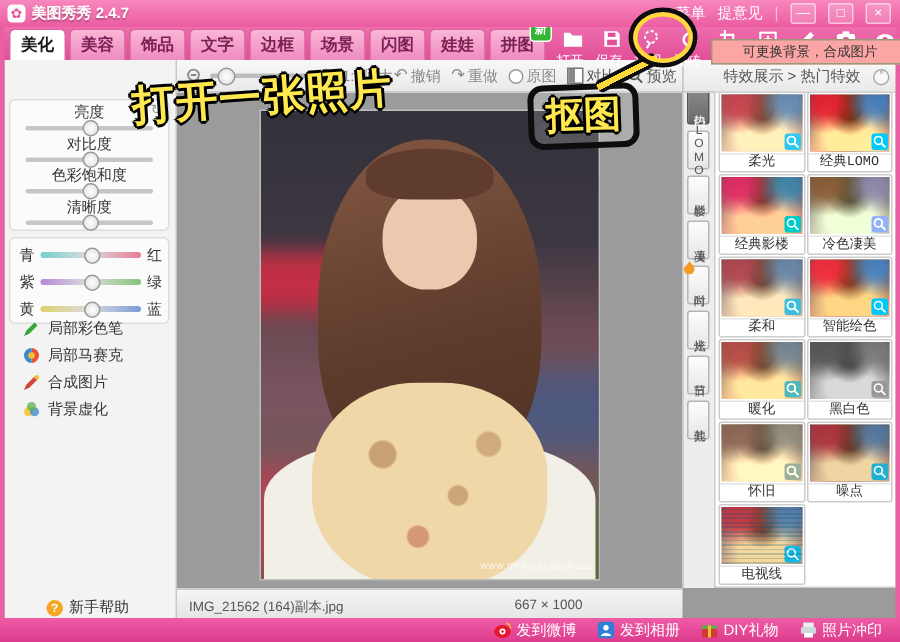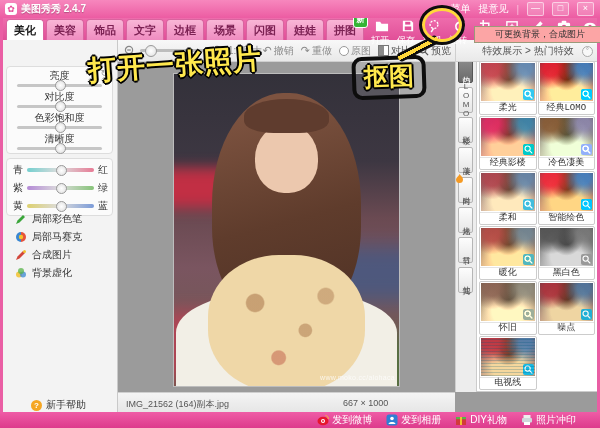--- a/index.html
+++ b/index.html
@@ -136,21 +136,21 @@
   .t5{filter:contrast(1.2);} .t6{filter:saturate(.85) brightness(1.08);}
   .t7{filter:saturate(1.7);} .t8{filter:sepia(.4) saturate(1.4);}
   .t9{filter:grayscale(1);} .t10{filter:sepia(.75);}
   .t11{filter:contrast(1.1) brightness(.95);} .t12{filter:saturate(1.2);}
   .lines::after{content:"";position:absolute;inset:0;
                 background:repeating-linear-gradient(0deg,rgba(0,80,110,.22) 0 1px,transparent 1px 3px);}
 
   
   .statusbar{position:absolute;left:0;top:412px;width:600px;height:16px;box-sizing:border-box;
              background:linear-gradient(#ef5ca6,#dd3b8c);display:flex;align-items:center;justify-content:flex-end;
-             gap:14px;padding-right:24px;color:#fff;font-size:10px;z-index:45;}
+             gap:14px;padding-right:12px;color:#fff;font-size:10px;z-index:45;}
   .sitem{display:flex;align-items:center;gap:3px;cursor:pointer;}
 
   
   .note{position:absolute;font-weight:bold;color:#ffe84d;z-index:70;
         text-shadow:-2px 0 #000,2px 0 #000,0 -2px #000,0 2px #000,-1px -1px #000,1px 1px #000,-1px 1px #000,1px -1px #000;}
   .note-open{left:88px;top:46px;font-size:28px;letter-spacing:1px;transform:rotate(-4deg);}
   .note-box{left:352px;top:56px;font-size:25px;padding:0 8px 2px 8px;border:4px solid #0d0d0d;border-radius:10px;
             background:rgba(250,250,250,.18);transform:rotate(-2deg);}
   .circle{position:absolute;left:419px;top:5px;width:40px;height:34px;border-radius:50%;
           border:3px solid #0d0d0d;box-shadow:inset 0 0 0 3px #ffd83a;z-index:70;}

